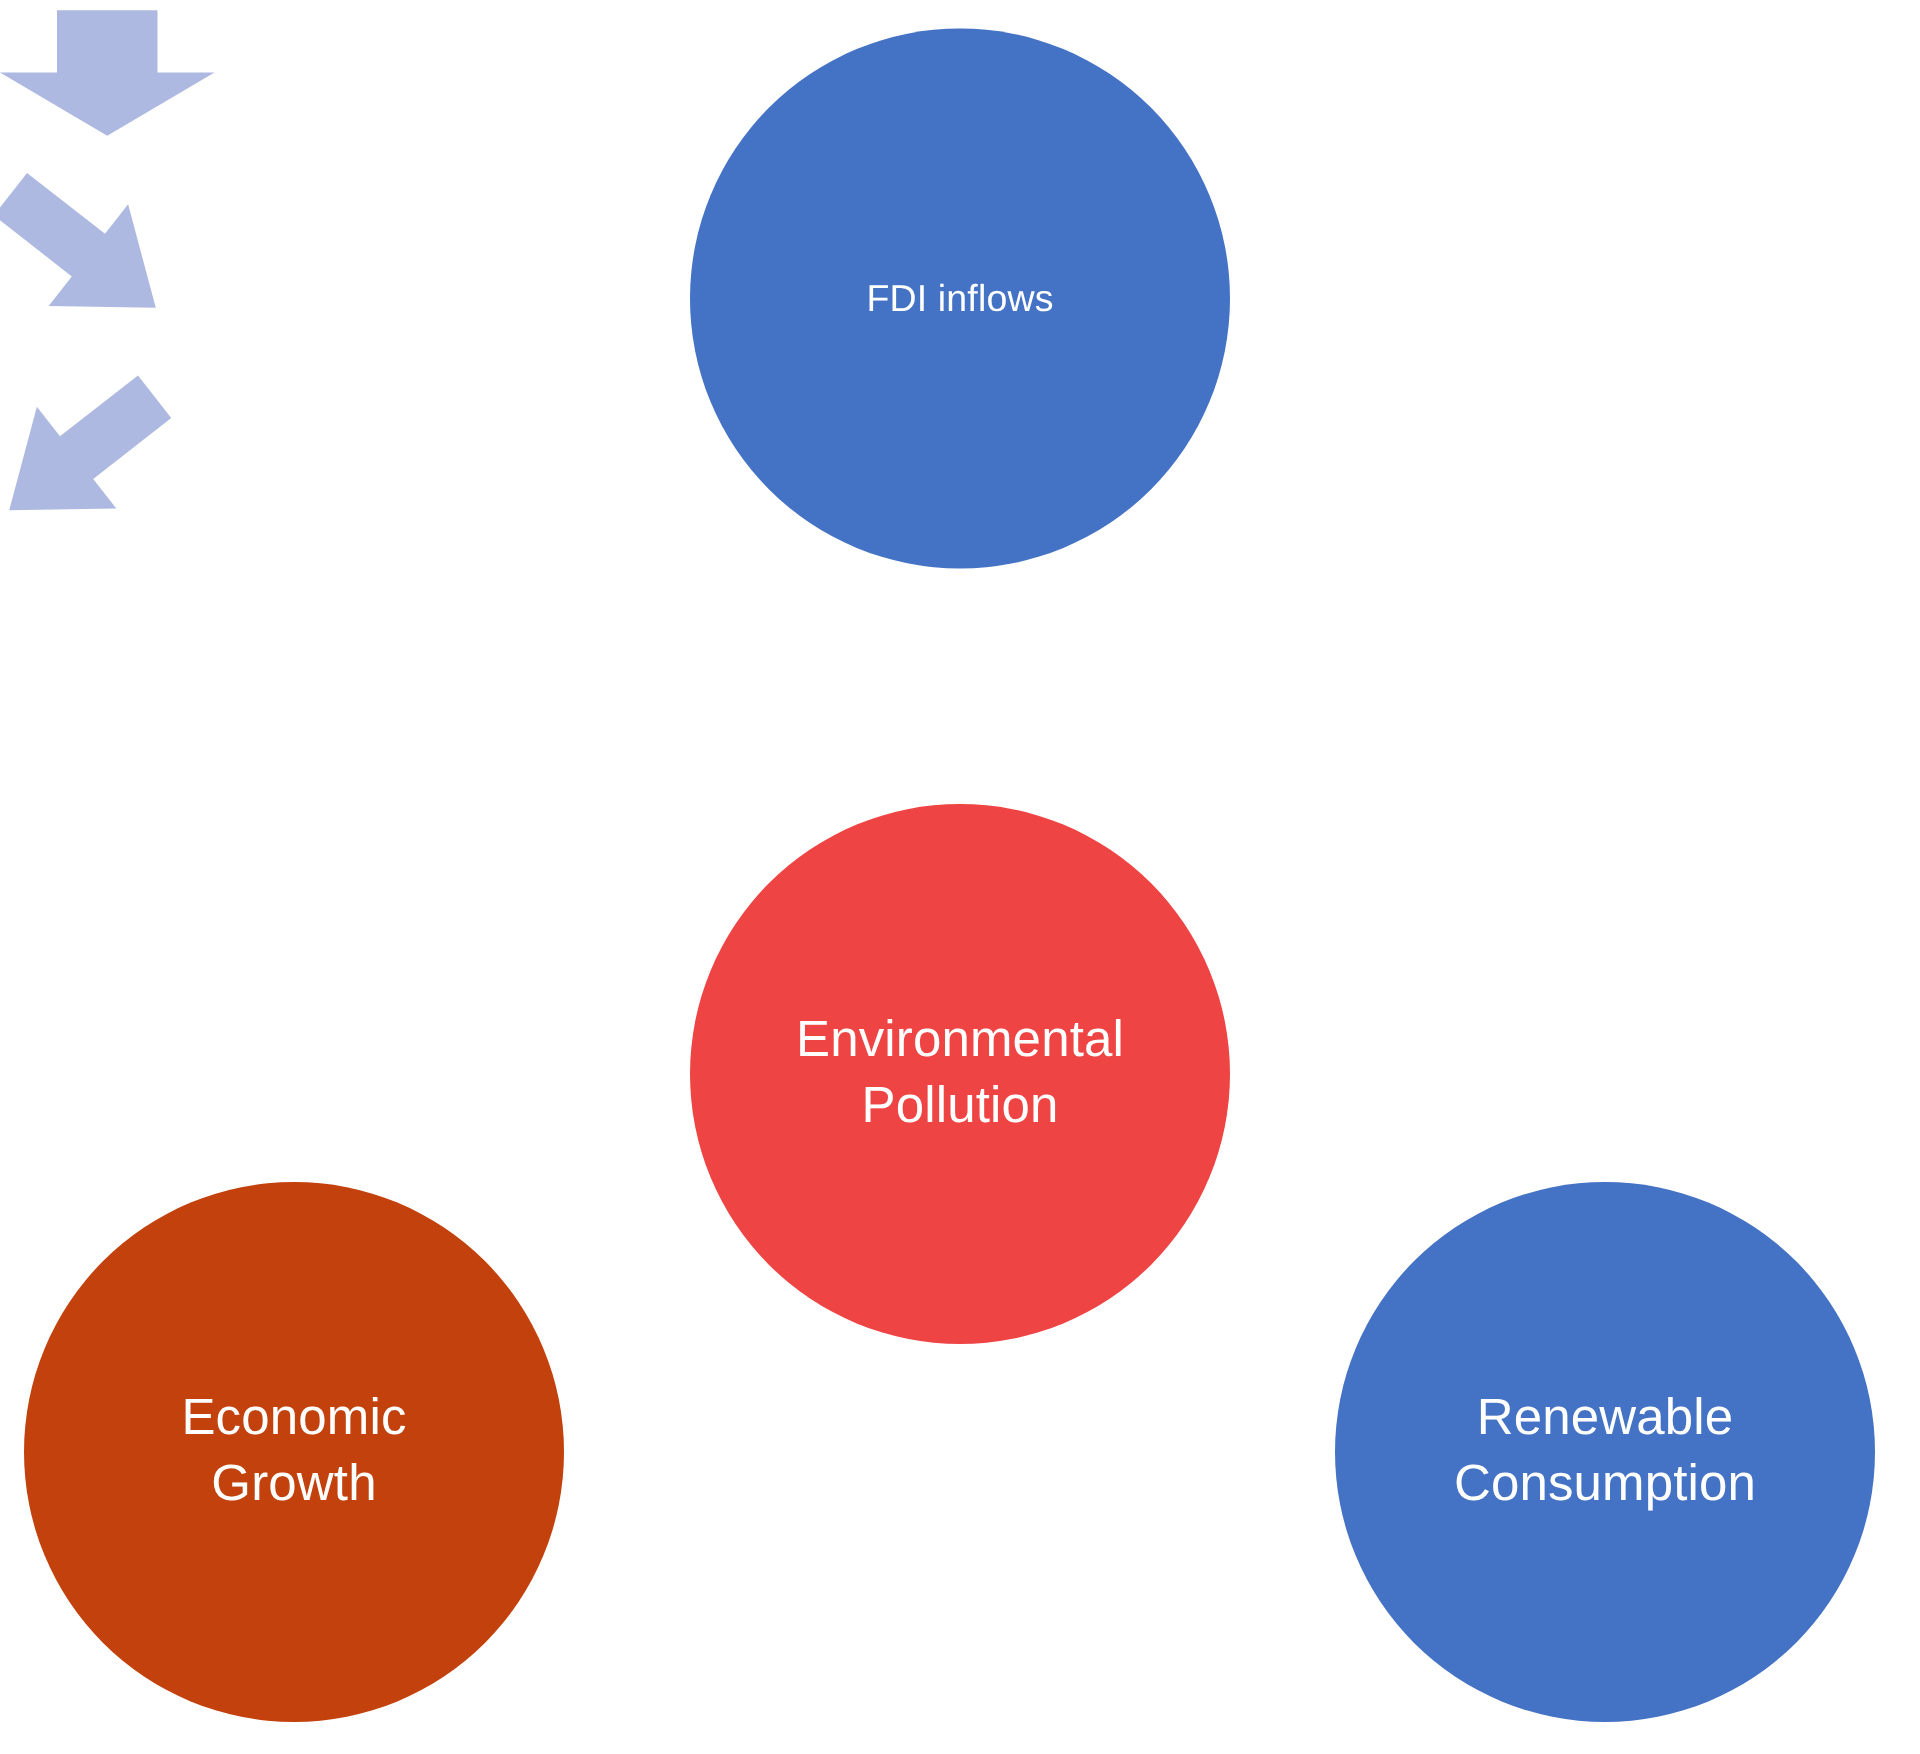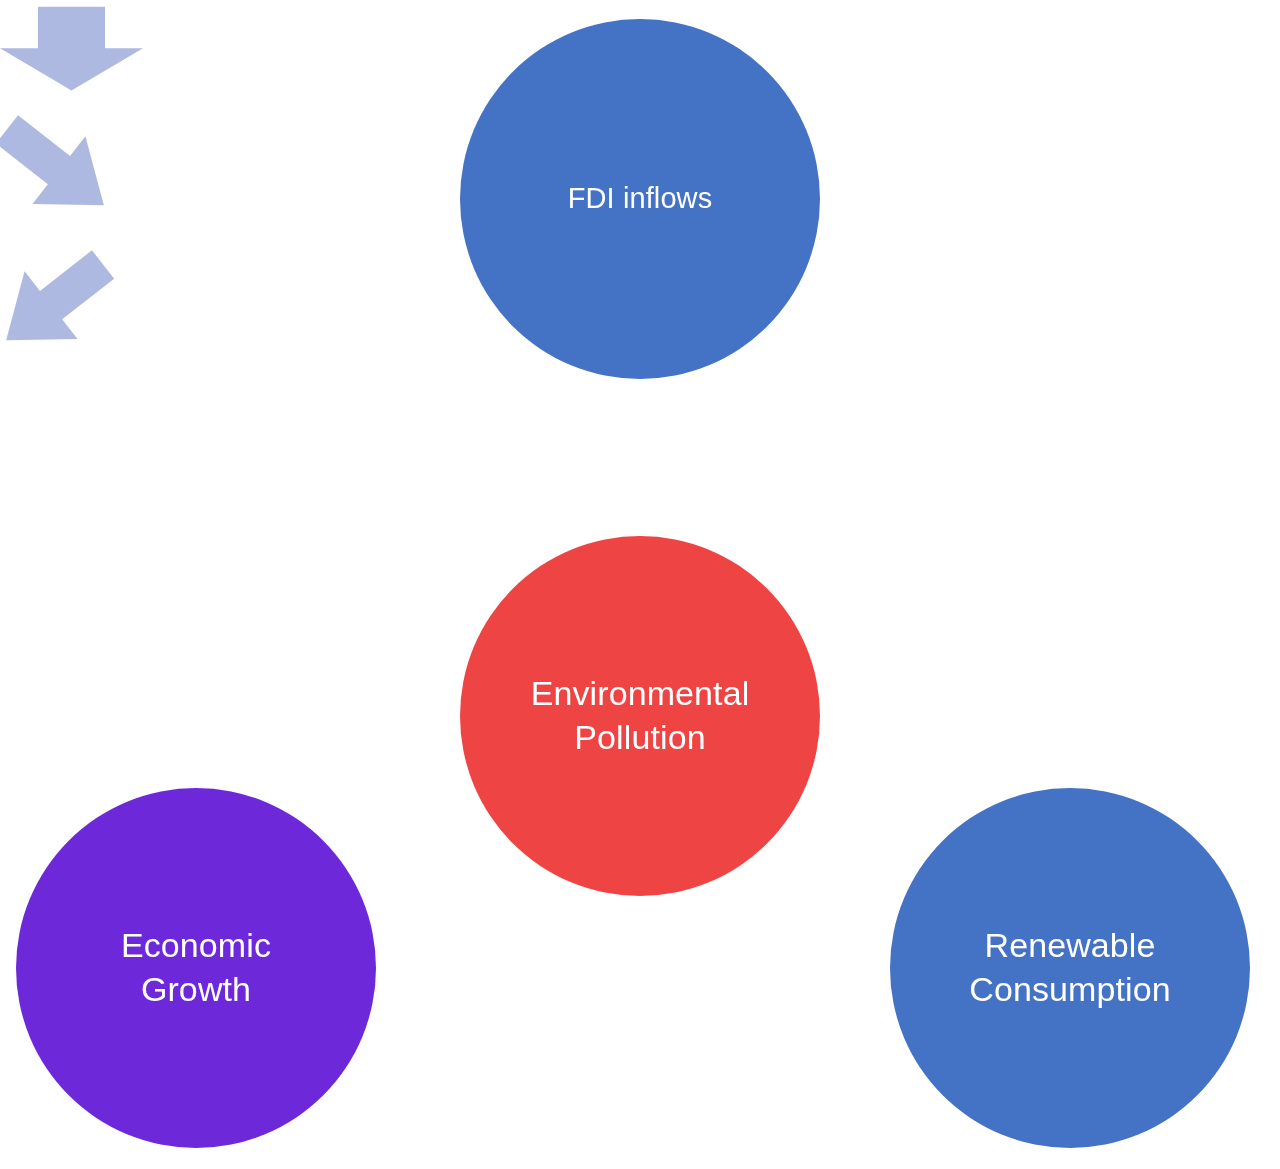--- a/index.html
+++ b/index.html
@@ -25,21 +25,21 @@
     display: flex;
     align-items: center;
     justify-content: center;
     box-sizing: border-box;
   }
   .node-label {
     color: #ffffff;
     text-align: center;
     font-family: "Liberation Sans", sans-serif;
     font-weight: 400;
-    font-size: 29px;
+    font-size: 25px;
     line-height: 1.28;
     letter-spacing: 0.1px;
     white-space: pre-line;
     padding: 0 18px;
   }
   
   #node-fdi        { left: 460px; top: 19px;  width: 360px; height: 360px; }
   #node-pollution  { left: 460px; top: 536px; width: 360px; height: 360px; }
   #node-economic   { left: 16px;  top: 788px; width: 360px; height: 360px; }
   #node-renewable  { left: 890px; top: 788px; width: 360px; height: 360px; }
@@ -86,21 +86,21 @@
         <polygon points="37,6 73,6 73,72 98,72 55,129 12,72 37,72" fill="#AEB9E1"></polygon>
       </g>
     </svg>
   </div>
 
   <div class="node" id="node-pollution" style="background: #ef4444;">
     <span class="node-label" style="color: rgb(255, 255, 255);">Environmental
 Pollution</span>
   </div>
 
-  <div class="node" id="node-economic" style="background: #6d28d9;">
+  <div class="node" id="node-economic" style="background: #c2410c;">
     <span class="node-label" style="color: rgb(255, 255, 255);">Economic
 Growth</span>
   </div>
 
   <div class="node" id="node-renewable" style="background: rgb(68, 114, 196);">
     <span class="node-label" style="color: rgb(255, 255, 255);">Renewable
 Consumption</span>
   </div>
 
 </div>

